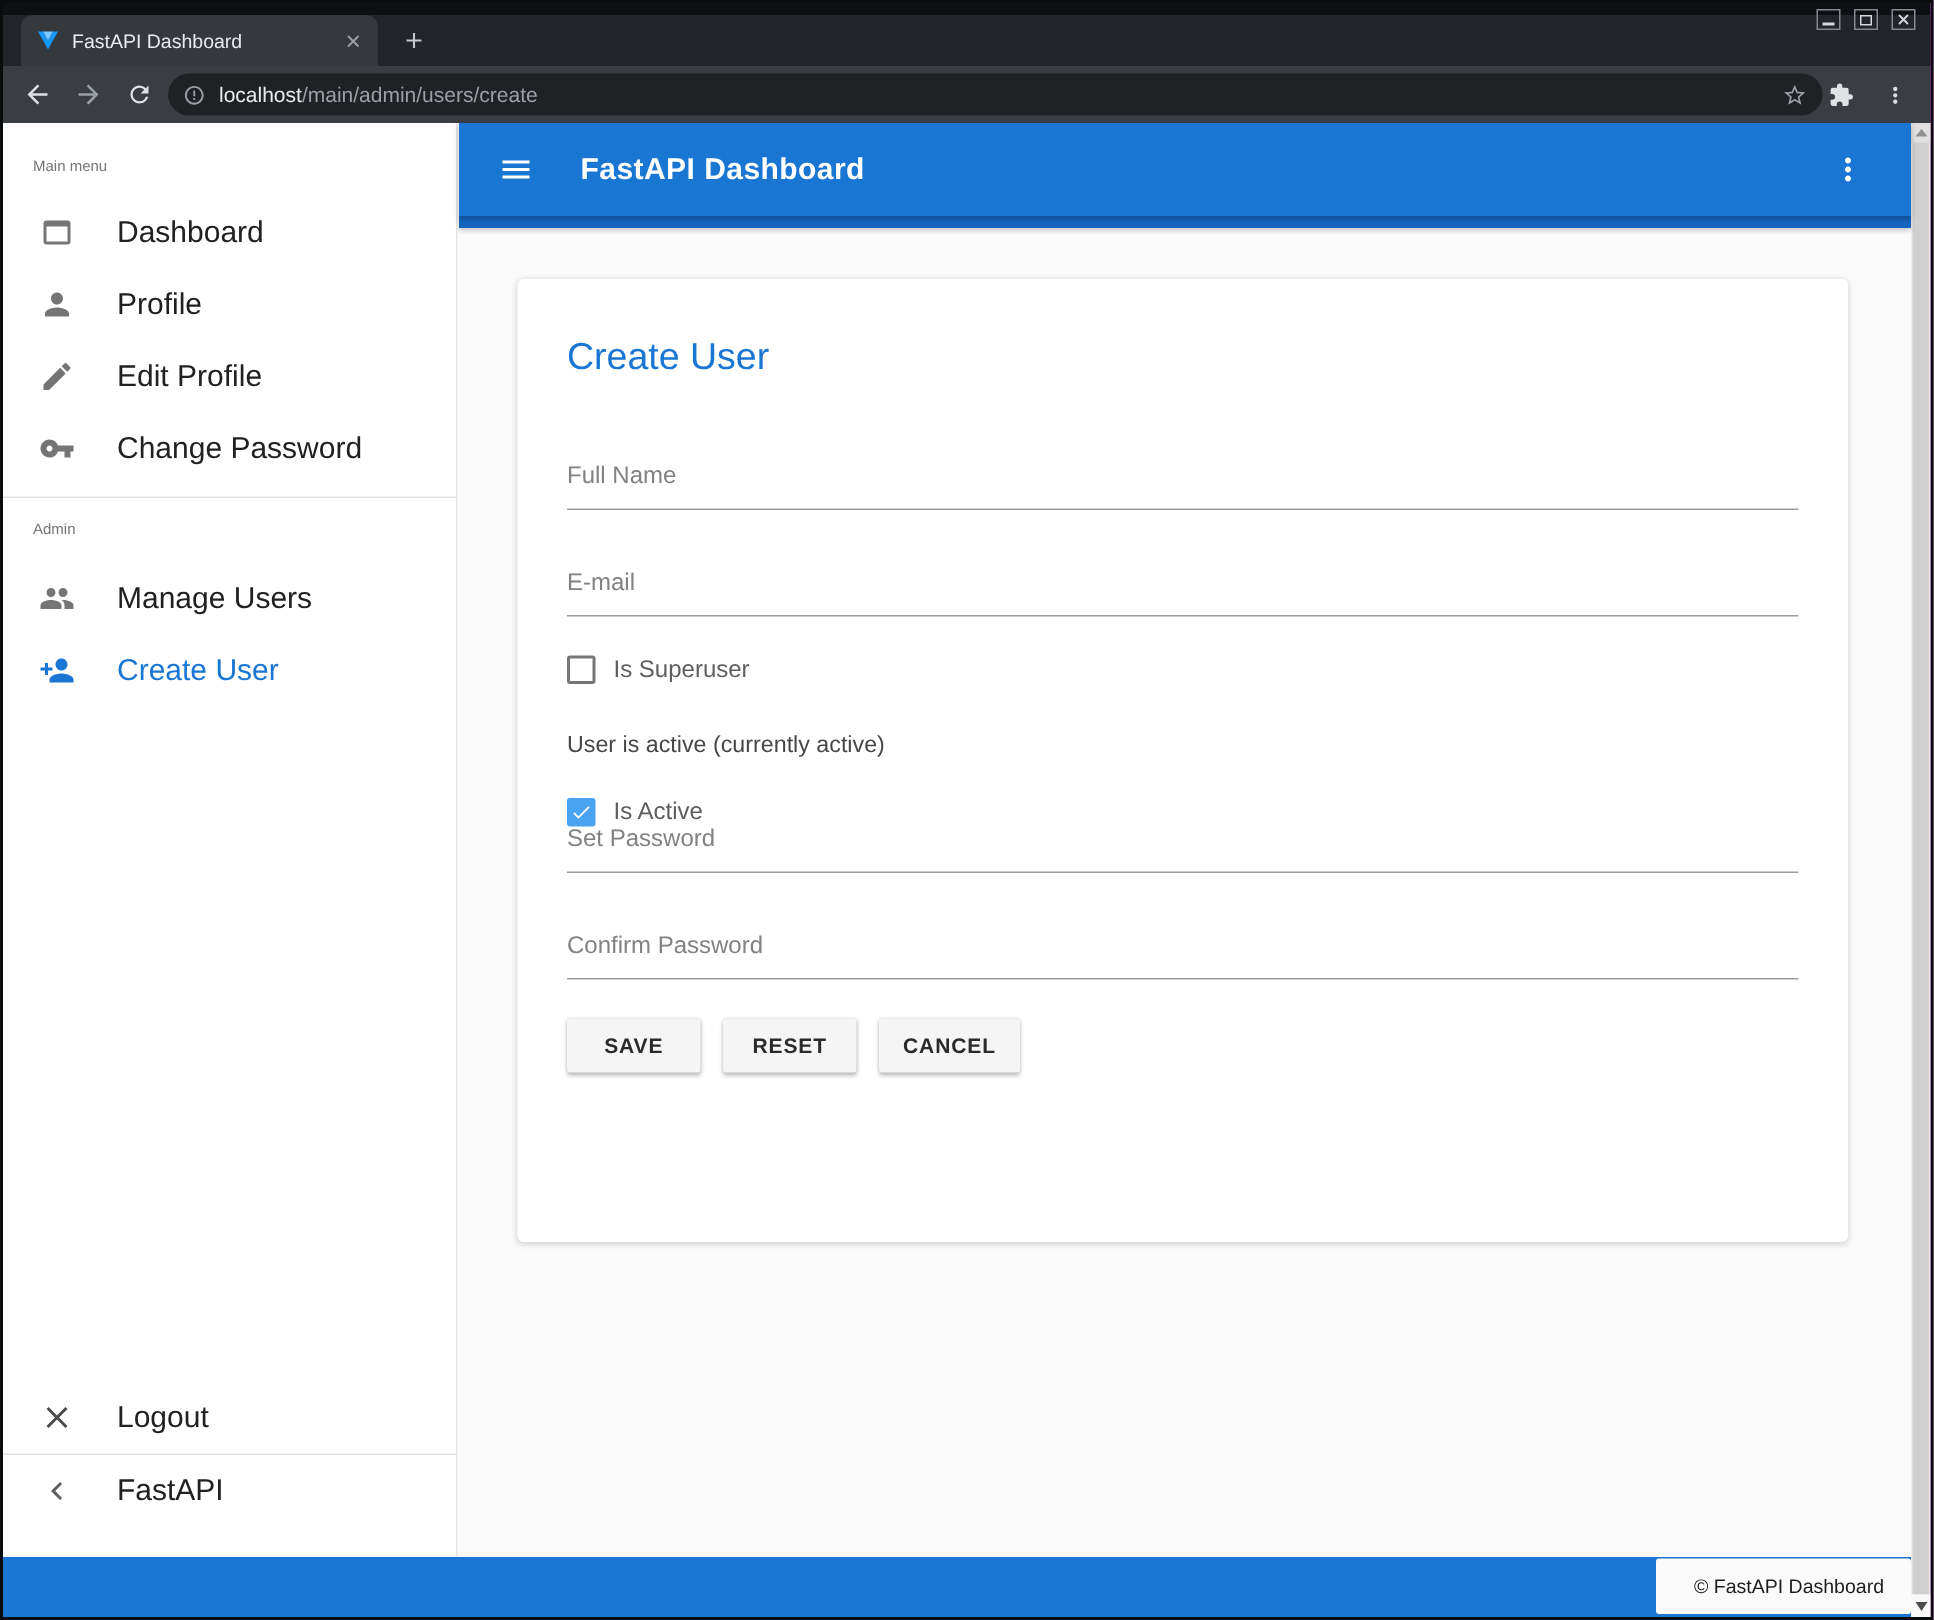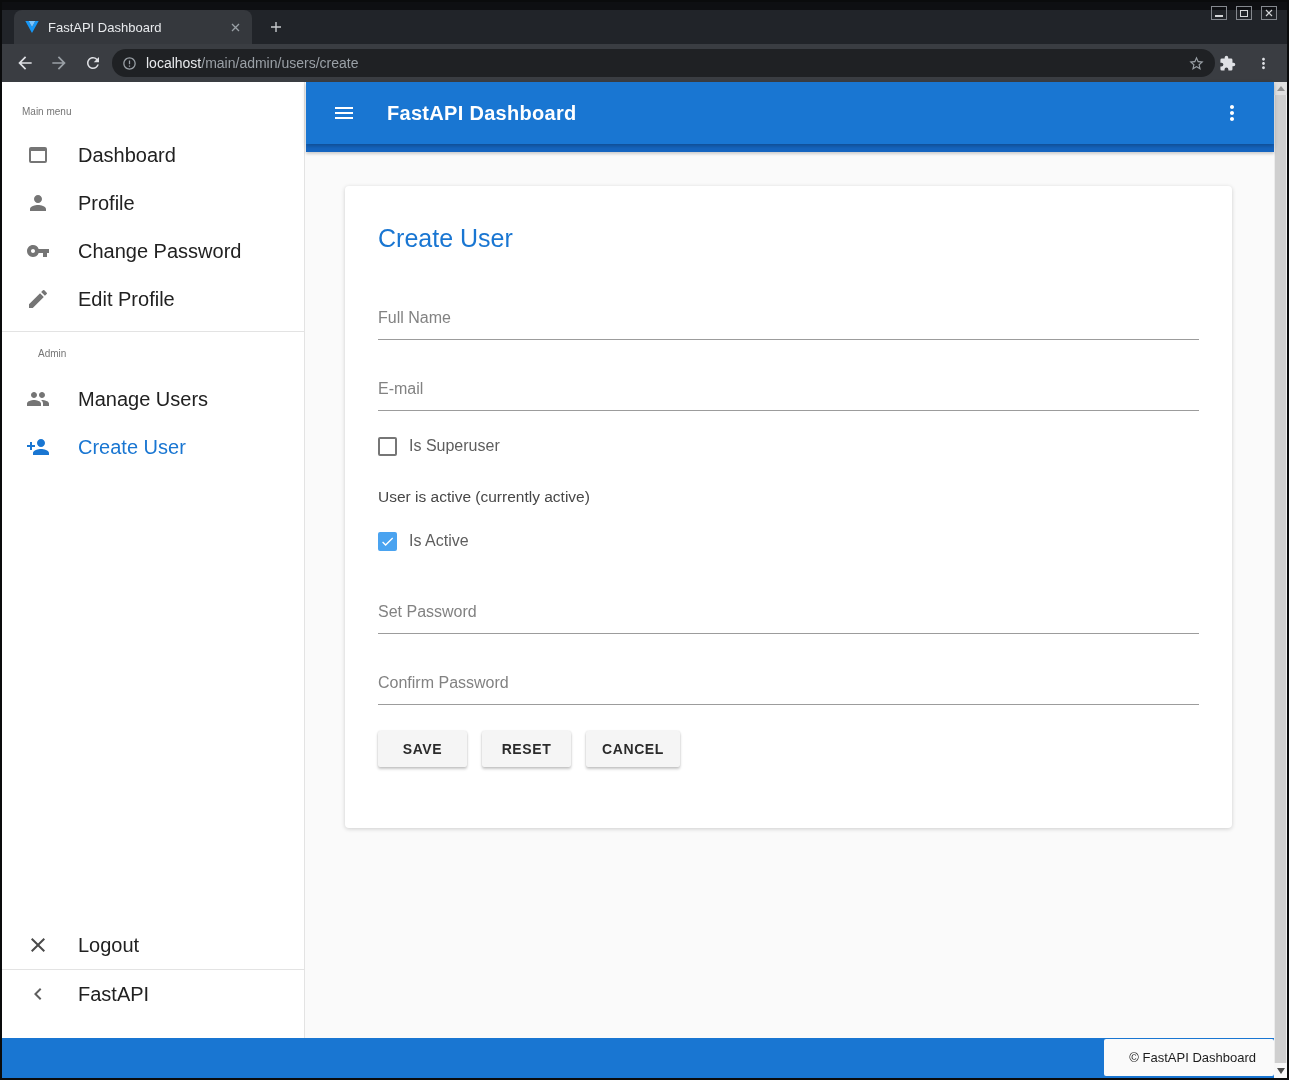--- a/index.html
+++ b/index.html
@@ -51,21 +51,21 @@
   
   .footer { position:absolute; left:0; right:13px; bottom:0; height:40px; background:#1976d2; }
   .footer-card { position:absolute; right:0; top:1px; bottom:2px; width:170px; background:#fafafa; border-radius:2px;
                  display:flex; align-items:center; justify-content:flex-end; padding-right:18px;
                  font-size:13px; color:#1d1d1d; }
 
   
   .sidebar { position:absolute; left:0; top:0; bottom:40px; width:303px; background:#ffffff;
              border-right:1px solid #e3e3e3; display:flex; flex-direction:column; }
   .side-header { padding:24px 20px 14px; font-size:10px; color:#757575; }
-  .side-header.admin { padding:16px 36px 16px; }
+  .side-header.admin { padding:16px 20px 16px; }
   .side-item { height:48px; display:flex; align-items:center; padding-left:24px; cursor:pointer;
                font-size:20px; color:#212121; }
   .side-item .icon { width:24px; height:24px; color:#757575; margin-right:28px; flex:0 0 24px; }
   .side-item.active { color:#1976d2; }
   .side-item.active .icon { color:#1976d2; }
   .divider { height:1px; background:#e3e3e3; }
   .divider.mt { margin-top:8px; }
   .side-bottom { margin-top:auto; padding-bottom:20px; }
 
   
@@ -81,28 +81,28 @@
   .card { position:absolute; left:39px; top:34px; width:887px; height:642px; background:#ffffff;
           border-radius:4px; box-shadow:0 1px 4px rgba(0,0,0,.18); padding:0 33px; }
   .card-title { margin-top:38px; font-size:25px; font-weight:400; color:#1976d2; }
 
   .tfield { border-bottom:1px solid #9c9c9c; }
   .tfield input { width:100%; border:none; outline:none; background:transparent; font-family:inherit;
                   font-size:16px; color:#212121; padding:0 0 12px 0; }
   .tfield input::placeholder { color:#828282; opacity:1; }
   .f-name   { margin-top:56px; }
   .f-email  { margin-top:40px; }
-  .f-setpw  { margin-top:52px; }
+  .f-setpw  { }
   .f-confpw { margin-top:40px; }
 
   .hint  { font-size:15.5px; color:#474747; }
   .hint1 { margin-top:22px; }
   .hint2 { margin-top:32px; }
 
-  .chk-row { margin-top:26px; display:flex; }
+  .chk-row { margin-top:26px; display:flex; align-items:center; }
   .chk-box { width:19px; height:19px; border:2px solid #767676; border-radius:2px; background:#fff;
              display:flex; align-items:center; justify-content:center; cursor:pointer; }
   .chk-box .check { visibility:hidden; }
   .chk-box.active { background:#4aa3f0; border-color:#4aa3f0; }
   .chk-box.active .check { visibility:visible; }
   .chk-label { margin-left:12px; font-size:16px; color:#5e5e5e; }
 
   .btn-row { margin-top:26px; display:flex; gap:15px; }
   .btn { height:36px; min-width:89px; padding:0 16px; background:#f5f5f5; border:none; border-radius:2px;
          font-family:inherit; font-size:14px; font-weight:700; letter-spacing:.6px; color:#2b2b2b;
@@ -208,33 +208,33 @@
           <svg viewBox="0 0 24 24" fill="currentColor" width="24" height="24">
               <path d="M12 12c2.21 0 4-1.79 4-4s-1.79-4-4-4-4 1.79-4 4 1.79 4 4 4zm0 2c-2.67 0-8 1.34-8 4v2h16v-2c0-2.66-5.33-4-8-4z"></path>
             </svg>
         </span>
         <span>Profile</span>
       </div>
 
       <div class="side-item">
         <span class="icon">
           <svg viewBox="0 0 24 24" fill="currentColor" width="24" height="24">
+              <path d="M3 17.25V21h3.75L17.81 9.94l-3.75-3.75L3 17.25zM20.71 7.04a1 1 0 0 0 0-1.41l-2.34-2.34a1 1 0 0 0-1.41 0l-1.83 1.83 3.75 3.75 1.83-1.83z"></path>
+            </svg>
+        </span>
+        <span>Edit Profile</span>
+      </div>
+
+      <div class="side-item">
+        <span class="icon">
+          <svg viewBox="0 0 24 24" fill="currentColor" width="24" height="24">
               <path d="M12.65 10A5.99 5.99 0 0 0 7 6c-3.31 0-6 2.69-6 6s2.69 6 6 6a5.99 5.99 0 0 0 5.65-4H17v4h4v-4h2v-4H12.65zM7 14c-1.1 0-2-.9-2-2s.9-2 2-2 2 .9 2 2-.9 2-2 2z"></path>
             </svg>
         </span>
         <span>Change Password</span>
-      </div>
-
-      <div class="side-item">
-        <span class="icon">
-          <svg viewBox="0 0 24 24" fill="currentColor" width="24" height="24">
-              <path d="M3 17.25V21h3.75L17.81 9.94l-3.75-3.75L3 17.25zM20.71 7.04a1 1 0 0 0 0-1.41l-2.34-2.34a1 1 0 0 0-1.41 0l-1.83 1.83 3.75 3.75 1.83-1.83z"></path>
-            </svg>
-        </span>
-        <span>Edit Profile</span>
       </div>
 
       <div class="divider mt"></div>
       <div class="side-header admin">Admin</div>
 
       <div class="side-item">
         <span class="icon">
           <svg viewBox="0 0 24 24" fill="currentColor" width="24" height="24">
               <path d="M16 11c1.66 0 2.99-1.34 2.99-3S17.66 5 16 5s-3 1.34-3 3 1.34 3 3 3zm-8 0c1.66 0 2.99-1.34 2.99-3S9.66 5 8 5 5 6.34 5 8s1.34 3 3 3zm0 2c-2.33 0-7 1.17-7 3.5V19h14v-2.5c0-2.33-4.67-3.5-7-3.5zm8 0c-.29 0-.62.02-.97.05 1.16.84 1.97 1.97 1.97 3.45V19h6v-2.5c0-2.33-4.67-3.5-7-3.5z"></path>
             </svg>

